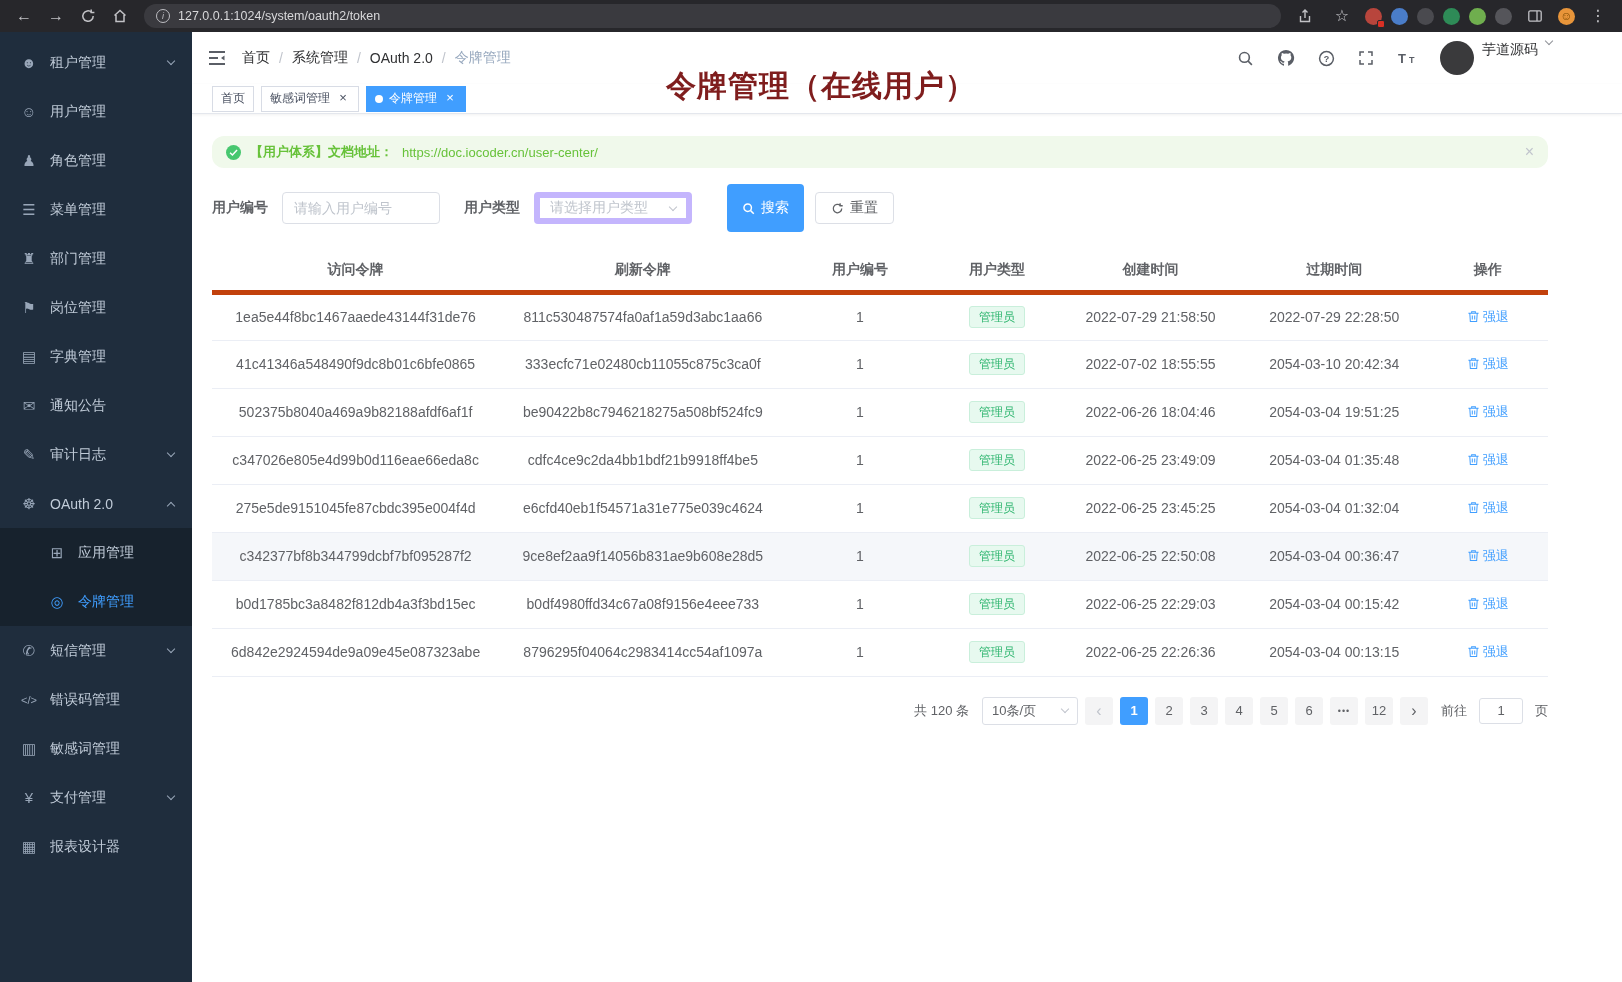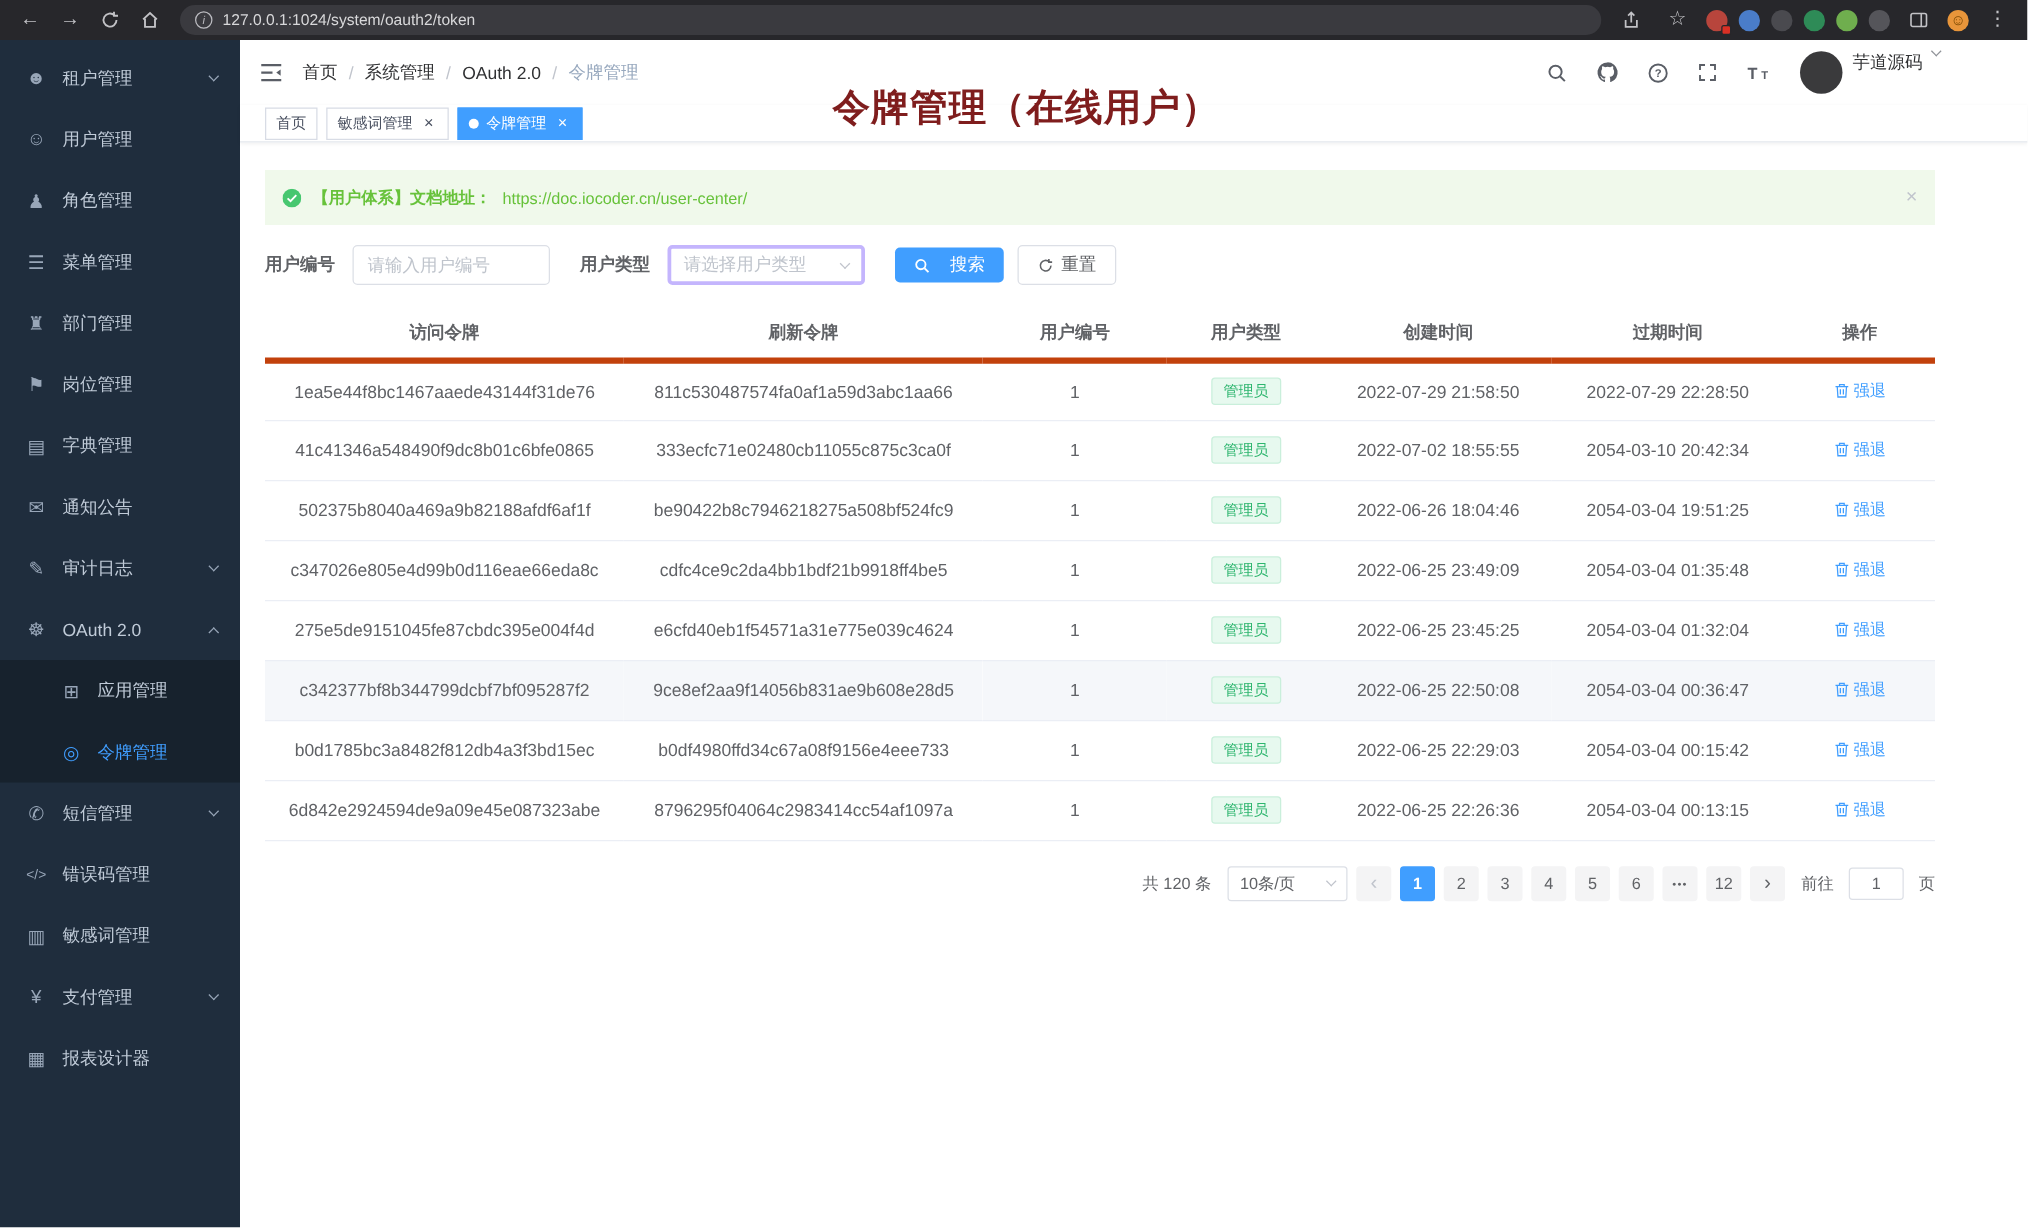--- a/index.html
+++ b/index.html
@@ -60,36 +60,36 @@
   .tag { height:26px; display:inline-flex; align-items:center; border:1px solid #d8dce5; background:#fff;
          color:#495060; font-size:12px; padding:0 8px; gap:6px; cursor:pointer; white-space:nowrap; }
   .tag.active { background:#409eff; border-color:#409eff; color:#fff; }
   .tag-dot { width:8px; height:8px; border-radius:50%; background:#fff; }
   .tag-close { font-size:13px; width:14px; height:14px; line-height:12px; text-align:center; border-radius:50%; }
   
   .annotation { position:absolute; left:666px; top:66px; font-size:30px; font-weight:700; color:#7f1d1d;
                 letter-spacing:1px; z-index:60; pointer-events:none; white-space:nowrap; }
   
   .content { padding:22px 74px 0 20px; flex:1; }
-  .alert { position:relative; display:flex; align-items:center; gap:9px; background:#f0f9eb; border-radius:0;
-           height:44px; padding:0 14px; color:#67c23a; font-size:13px; margin-bottom:16px; }
+  .alert { position:relative; display:flex; align-items:center; gap:9px; background:#f0f9eb; border-radius:12px;
+           height:32px; padding:0 14px; color:#67c23a; font-size:13px; margin-bottom:16px; }
   .alert-link { color:#67c23a; text-decoration:none; cursor:pointer; }
   .alert-close { position:absolute; right:14px; color:#c0c4cc; font-size:16px; cursor:pointer; }
   .filters { display:flex; align-items:center; margin-bottom:18px; font-size:14px; }
   .f-label { font-weight:700; color:#606266; margin-right:14px; white-space:nowrap; }
   .f-input { width:158px; height:32px; border:1px solid #dcdfe6; border-radius:4px; padding:0 11px;
              font-size:14px; color:#606266; margin-right:24px; outline:none; }
   .f-input::placeholder { color:#bfc4cc; }
-  .fake-select { width:158px; height:32px; border:3px solid #c4b5fd; border-radius:4px; padding:0 10px;
+  .fake-select { width:158px; height:32px; border:6px solid #c4b5fd; border-radius:4px; padding:0 10px;
                  display:flex; align-items:center; justify-content:space-between; color:#bfc4cc;
-                 font-size:14px; margin-right:24px; cursor:pointer; }
+                 font-size:14px; margin-right:35px; cursor:pointer; }
   .sel-chev { width:6px; height:6px; border-right:1.5px solid #c0c4cc; border-bottom:1.5px solid #c0c4cc;
               transform:rotate(45deg); margin-top:-3px; }
-  .btn-primary { height:28px; background:#409eff; color:#fff; border:none; border-radius:4px; padding:0 15px;
-                 font-size:14px; display:inline-flex; align-items:center; gap:16px; cursor:pointer; margin-right:11px; }
+  .btn-primary { height:48px; background:#409eff; color:#fff; border:none; border-radius:4px; padding:0 15px;
+                 font-size:14px; display:inline-flex; align-items:center; gap:6px; cursor:pointer; margin-right:11px; }
   .btn-plain { height:32px; background:#fff; color:#606266; border:1px solid #dcdfe6; border-radius:4px;
                padding:0 15px; font-size:14px; display:inline-flex; align-items:center; gap:6px; cursor:pointer; }
   
   table { width:100%; border-collapse:collapse; table-layout:fixed; font-size:14px; }
   th { height:42px; color:#606266; font-weight:700; border-bottom:5px solid #c2410c; text-align:center; }
   td { height:48px; color:#606266; border-bottom:1px solid #ebeef5; text-align:center;
        overflow:hidden; white-space:nowrap; }
   tbody tr:nth-child(6) { background:#f5f7fa; }
   .badge { display:inline-block; background:#e7f9ef; color:#2db56e; border:1px solid #c9efdb;
            border-radius:3px; font-size:12px; padding:1px 9px; line-height:18px; }

